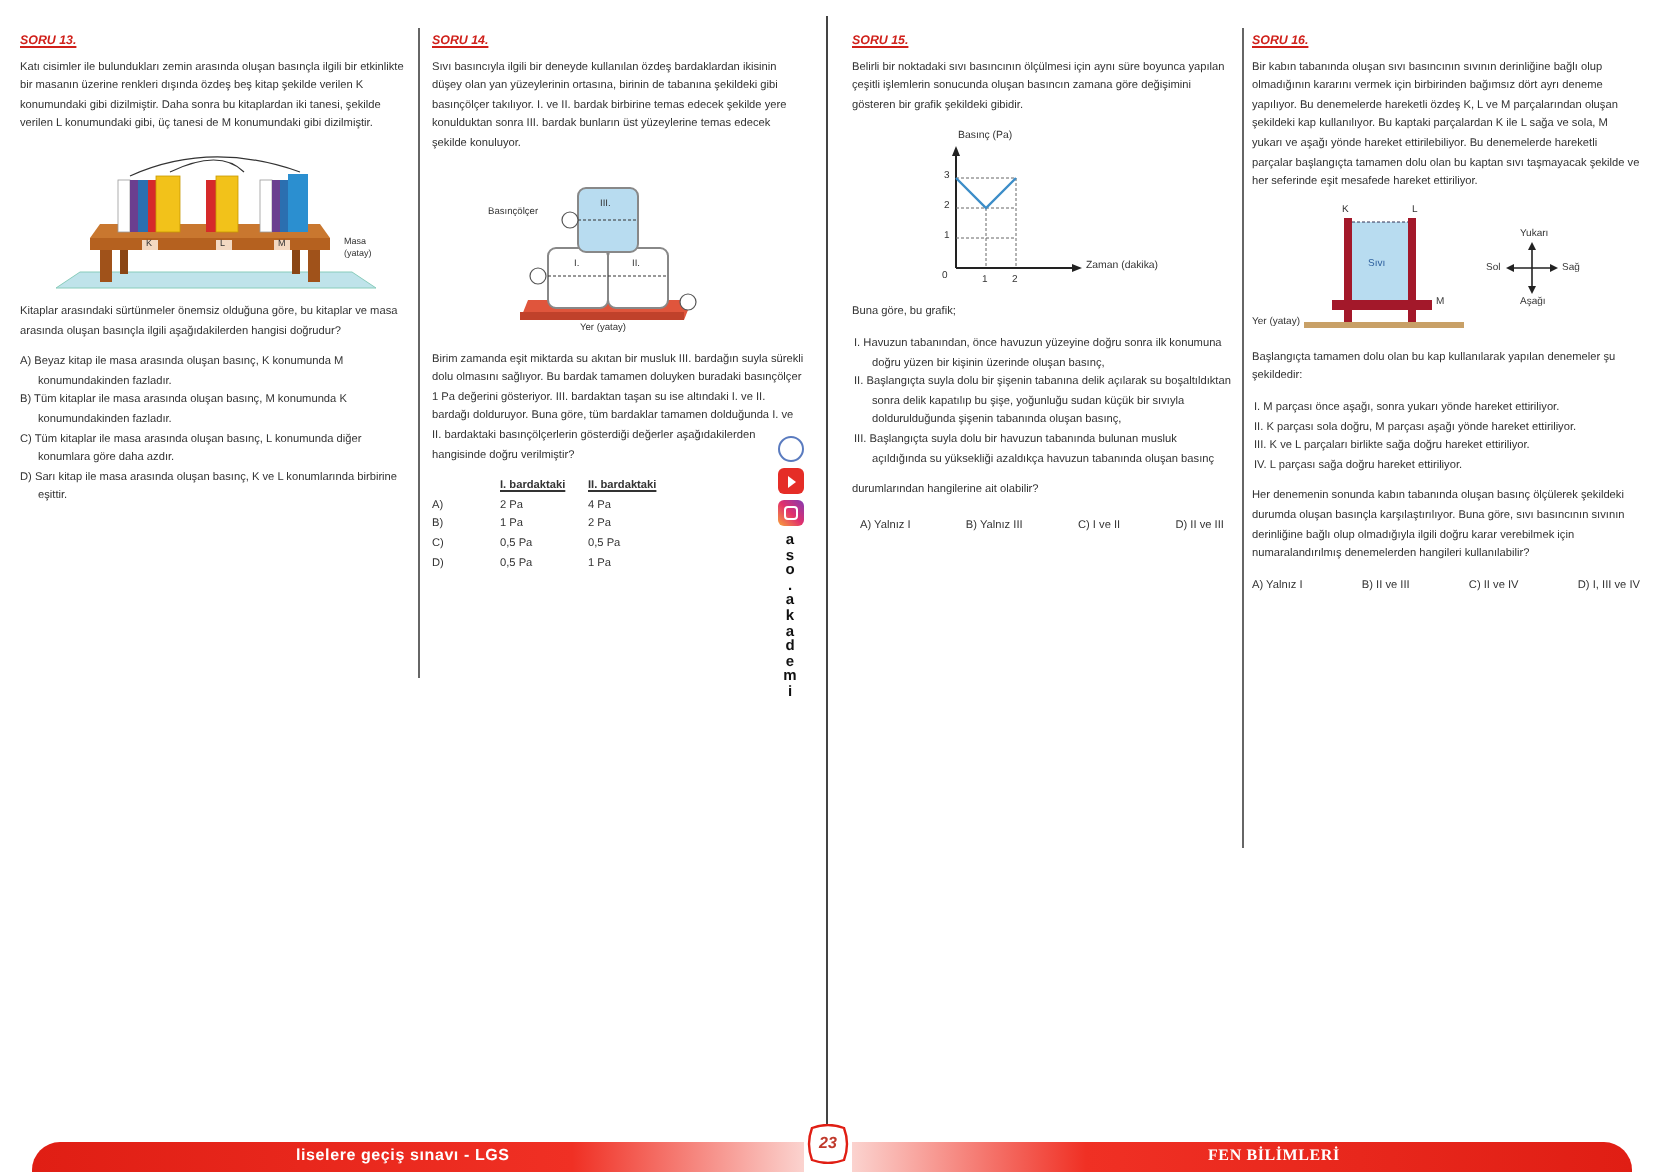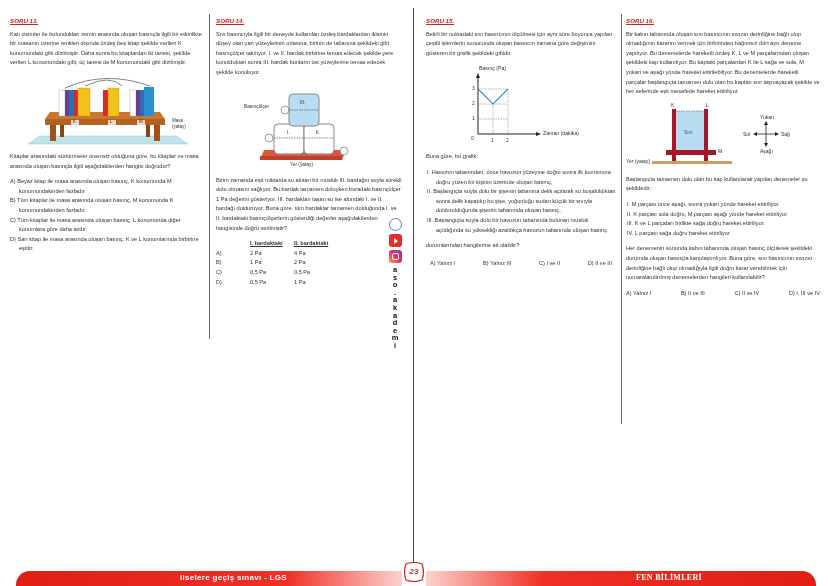--- a/index.html
+++ b/index.html
@@ -21,21 +21,21 @@
   table.ans td{padding:0 6px 0 0;height:9.5px;}
   table.ans th{font-weight:bold;text-decoration:underline;text-align:left;padding:0 6px 0 0;}
   .social{position:absolute;left:388px;top:218px;width:16px;}
   .soc-ic{width:13px;height:13px;border-radius:3px;margin:0 0 3px 1px;}
   .vert{font-weight:bold;font-size:7.5px;line-height:7.6px;color:#111;text-align:center;width:14px;}
   .footer{position:absolute;left:16px;top:571px;width:800px;height:15px;}
   .fbar-l{position:absolute;left:0;top:0;width:386px;height:15px;border-top-left-radius:14px;
           background:linear-gradient(to right,#e01e14 0%,#f03024 70%,#fbd3cf 100%);}
   .fbar-r{position:absolute;right:0;top:0;width:390px;height:15px;border-top-right-radius:14px;
           background:linear-gradient(to left,#e01e14 0%,#f03024 70%,#fbd3cf 100%);}
-  .ftext{position:absolute;top:2px;color:#fff;font-weight:bold;font-size:8px;letter-spacing:0.3px;margin-left:32px;}
+  .ftext{position:absolute;top:2px;color:#fff;font-weight:bold;font-size:8px;letter-spacing:0.3px;}
   .pagenum{position:absolute;left:402px;top:562px;width:24px;height:20px;font-style:italic;}
 </style>
 </head>
 <body>
 
 <div class="vline" style="left:209px;top:14px;height:325px;"></div>
 <div class="vline" style="left:413px;top:8px;height:567px;background:#444;"></div>
 <div class="vline" style="left:621px;top:14px;height:410px;"></div>
 
 <div class="col c1">

